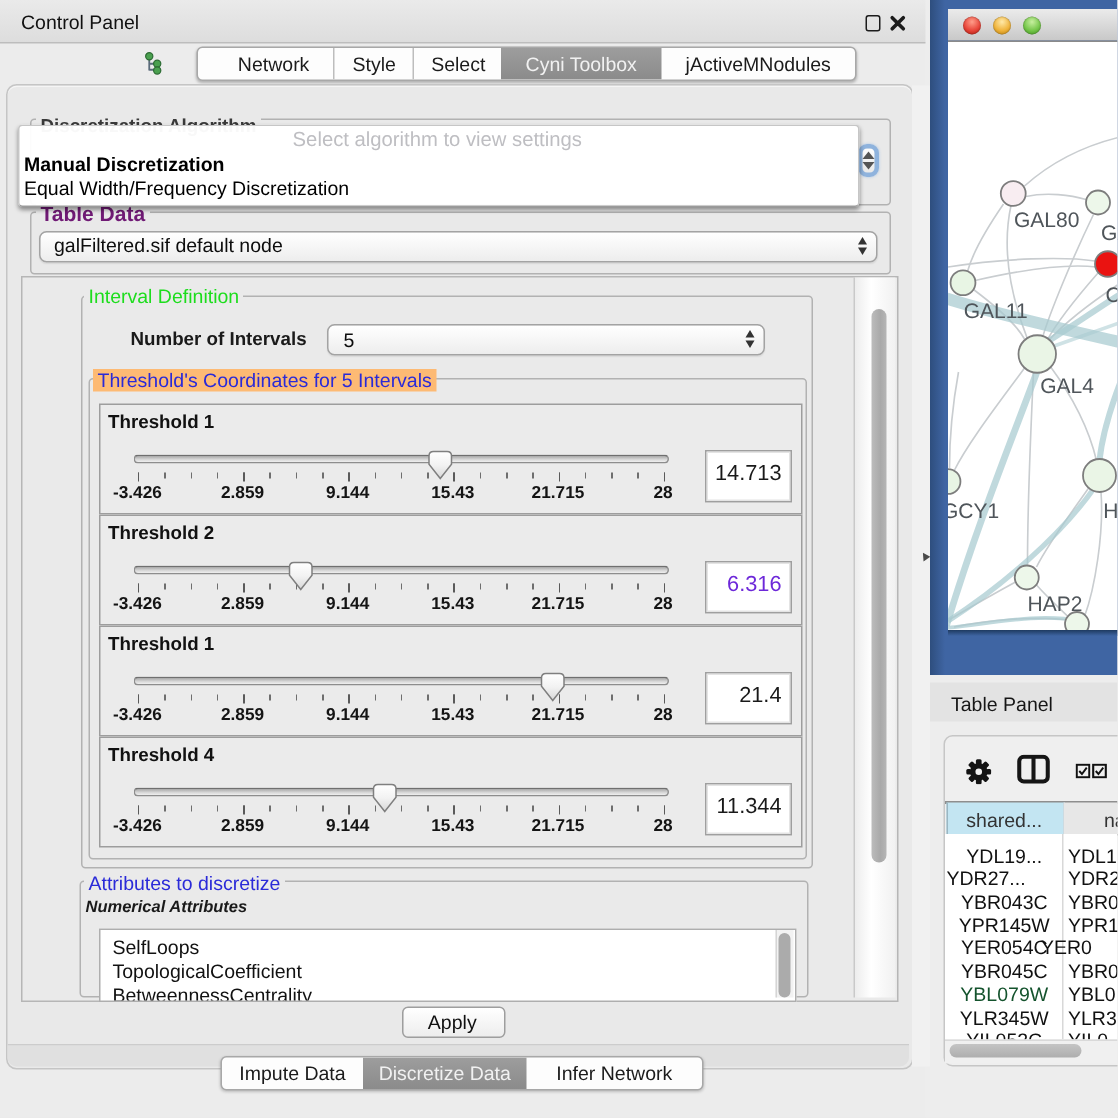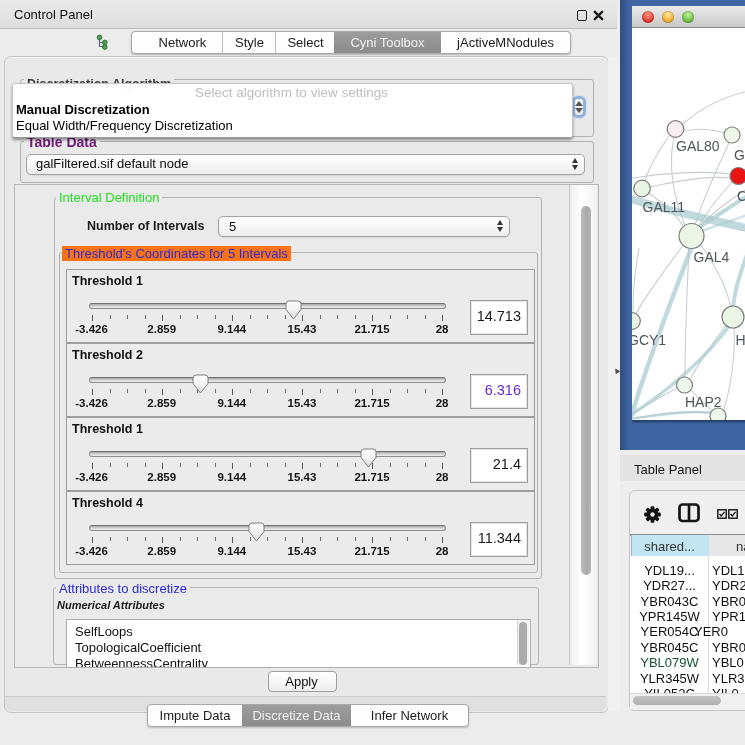--- a/index.html
+++ b/index.html
@@ -54,21 +54,21 @@
 <div class="abs" style="left:569px;top:185px;width:27px;height:480px;background:linear-gradient(90deg,#ededed,#ffffff 40%,#f1f1f1);border-left:1px solid #c9c9c9;"></div>
 <div class="abs" style="left:581px;top:206px;width:10px;height:369px;background:linear-gradient(90deg,#bcbcbc,#a9a9a9 60%,#b6b6b6);border-radius:5px;"></div>
 <div class="grp" style="left:54px;top:197px;width:486px;height:380px;"></div>
 <div class="grplbl" style="left:56px;top:190px;background:#eaeaea;font-size:13px;color:#1ddd1d;">Interval Definition</div>
 <div class="lbl" style="left:87px;top:219px;font-size:12.5px;font-weight:bold;color:#1a1a1a;">Number of Intervals</div>
 <div class="combo" style="left:218px;top:216px;width:290px;height:19px;"></div>
 <div class="lbl" style="left:229px;top:219px;font-size:13px;color:#0d0d0d;">5</div>
 <div class="stair" style="left:497px;top:220px;border-left:3.5px solid transparent;border-right:3.5px solid transparent;border-bottom:5px solid #333;"></div>
 <div class="stair" style="left:497px;top:227px;border-left:3.5px solid transparent;border-right:3.5px solid transparent;border-top:5px solid #333;"></div>
 <div class="grp" style="left:59px;top:252px;width:477px;height:319px;"></div>
-<div class="grplbl" style="left:62px;top:246px;background:#f97316;font-size:13px;color:#2a2ad8;">Threshold's Coordinates for 5 Intervals</div>
+<div class="grplbl" style="left:62px;top:246px;background:#fdba74;font-size:13px;color:#2a2ad8;">Threshold's Coordinates for 5 Intervals</div>
 <div class="abs" style="left:66px;top:269px;width:467px;height:72px;background:#ebebeb;border:1px solid #9d9d9d;"></div>
 <div class="lbl" style="left:72px;top:274px;font-size:12.5px;font-weight:bold;color:#111;">Threshold 1</div>
 <div class="abs" style="left:89px;top:303px;width:355px;height:4px;border:1px solid #8d8d8d;border-top-color:#6f6f6f;border-radius:3px;background:linear-gradient(#a8a8a8,#d9d9d9 60%,#efefef);"></div>
 <div class="tick-min" style="left:91.6px;top:315px;width:352px;height:4px;"></div>
 <div class="tick-maj" style="left:91.6px;top:315px;width:352px;height:6px;"></div>
 <div class="lbl" style="left:61.599999999999994px;top:323px;width:60px;text-align:center;font-size:11.5px;font-weight:bold;color:#141414;">-3.426</div>
 <div class="lbl" style="left:131.7px;top:323px;width:60px;text-align:center;font-size:11.5px;font-weight:bold;color:#141414;">2.859</div>
 <div class="lbl" style="left:201.79999999999998px;top:323px;width:60px;text-align:center;font-size:11.5px;font-weight:bold;color:#141414;">9.144</div>
 <div class="lbl" style="left:271.9px;top:323px;width:60px;text-align:center;font-size:11.5px;font-weight:bold;color:#141414;">15.43</div>
 <div class="lbl" style="left:342.0px;top:323px;width:60px;text-align:center;font-size:11.5px;font-weight:bold;color:#141414;">21.715</div>
@@ -270,21 +270,21 @@
   </svg>
 <div class="abs" style="left:630px;top:534px;width:115px;height:1.5px;background:#8e8e8e;"></div>
 <div class="abs" style="left:631px;top:535px;width:76.5px;height:21px;background:#c3e5f2;border:1px solid #9ab6c2;border-top:none;"></div>
 <div class="abs" style="left:708.5px;top:535px;width:37px;height:21px;background:#e7e7e7;border-bottom:1px solid #9a9a9a;"></div>
 <div class="lbl" style="left:631px;top:539px;width:77px;text-align:center;font-size:13px;color:#333;">shared...</div>
 <div class="lbl" style="left:736px;top:539px;font-size:13px;color:#333;">na</div>
 <div class="abs" style="left:630px;top:556px;width:115px;height:137px;background:#fff;overflow:hidden;">
 <div class="abs" style="left:77.5px;top:0;width:1px;height:137px;background:#d8d8d8;"></div>
 <div class="lbl" style="left:1px;top:7.0px;width:77px;text-align:center;font-size:13px;color:#111;">YDL19...</div>
 <div class="lbl" style="left:82px;top:7.0px;font-size:13px;color:#111;">YDL1</div>
-<div class="lbl" style="left:1px;top:22.4px;width:77px;text-align:center;font-size:13px;color:#111;">YDR27...</div>
+<div class="lbl" style="left:1px;top:22.4px;width:77px;font-size:13px;color:#111;">YDR27...</div>
 <div class="lbl" style="left:82px;top:22.4px;font-size:13px;color:#111;">YDR2</div>
 <div class="lbl" style="left:1px;top:37.7px;width:77px;text-align:center;font-size:13px;color:#111;">YBR043C</div>
 <div class="lbl" style="left:82px;top:37.7px;font-size:13px;color:#111;">YBR0</div>
 <div class="lbl" style="left:1px;top:53.0px;width:77px;text-align:center;font-size:13px;color:#111;">YPR145W</div>
 <div class="lbl" style="left:82px;top:53.0px;font-size:13px;color:#111;">YPR1</div>
 <div class="lbl" style="left:1px;top:68.4px;width:77px;text-align:center;font-size:13px;color:#111;">YER054C</div>
 <div class="lbl" style="left:64px;top:68.4px;font-size:13px;color:#111;">YER0</div>
 <div class="lbl" style="left:1px;top:83.8px;width:77px;text-align:center;font-size:13px;color:#111;">YBR045C</div>
 <div class="lbl" style="left:82px;top:83.8px;font-size:13px;color:#111;">YBR0</div>
 <div class="lbl" style="left:1px;top:99.1px;width:77px;text-align:center;font-size:13px;color:#14532d;">YBL079W</div>

